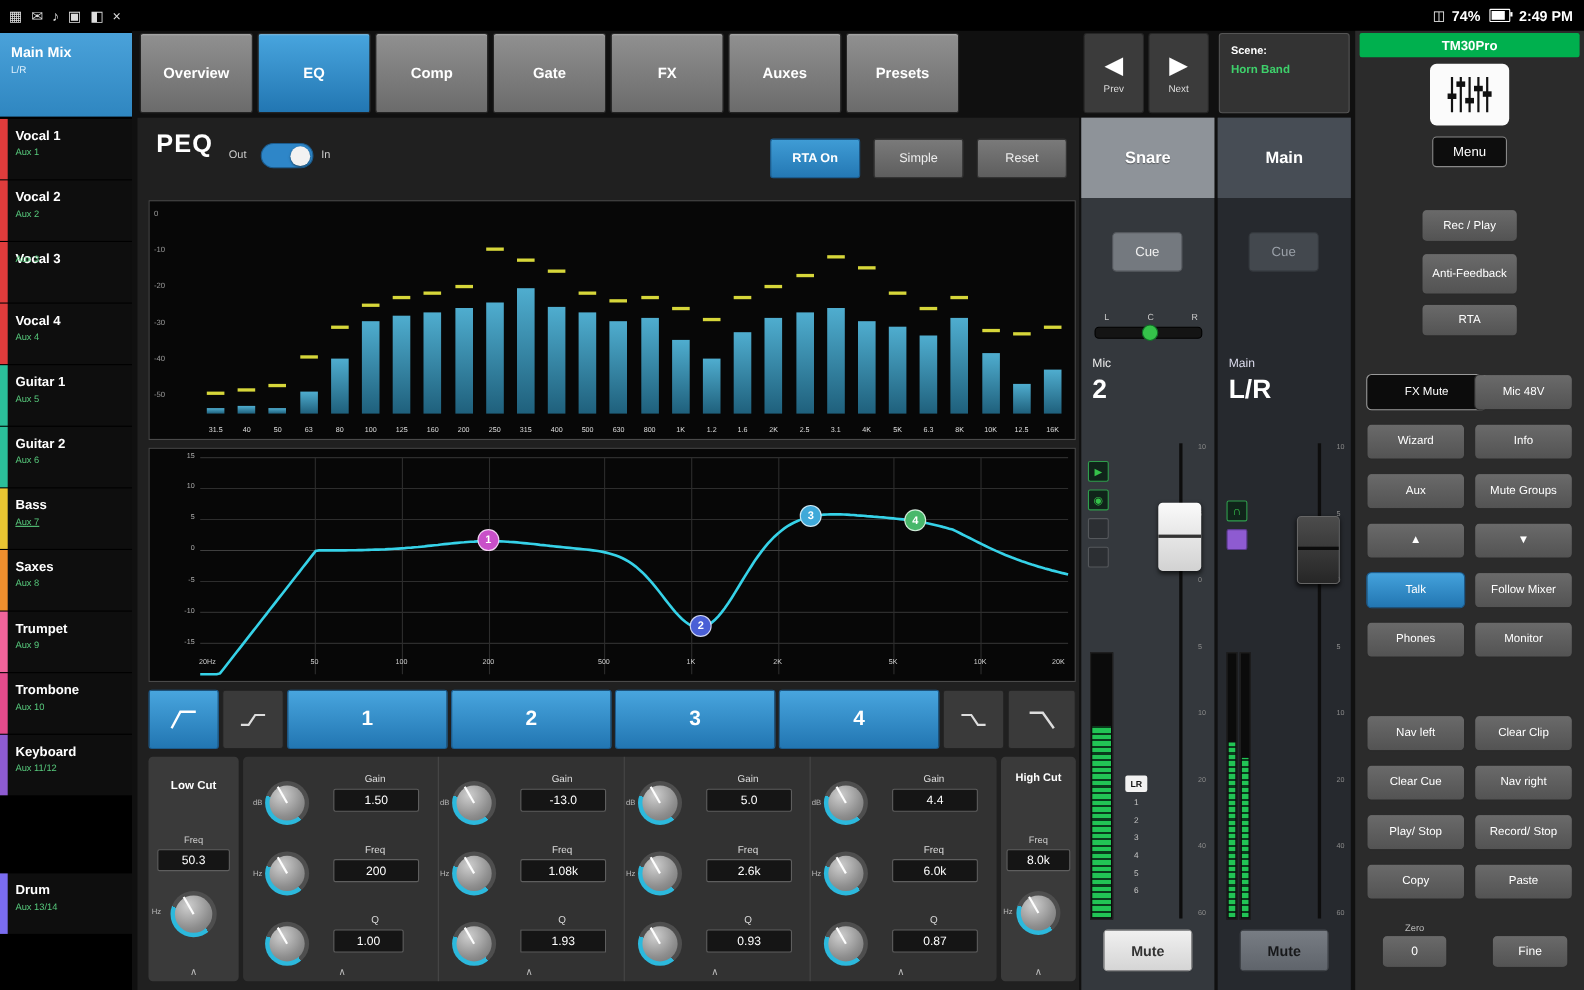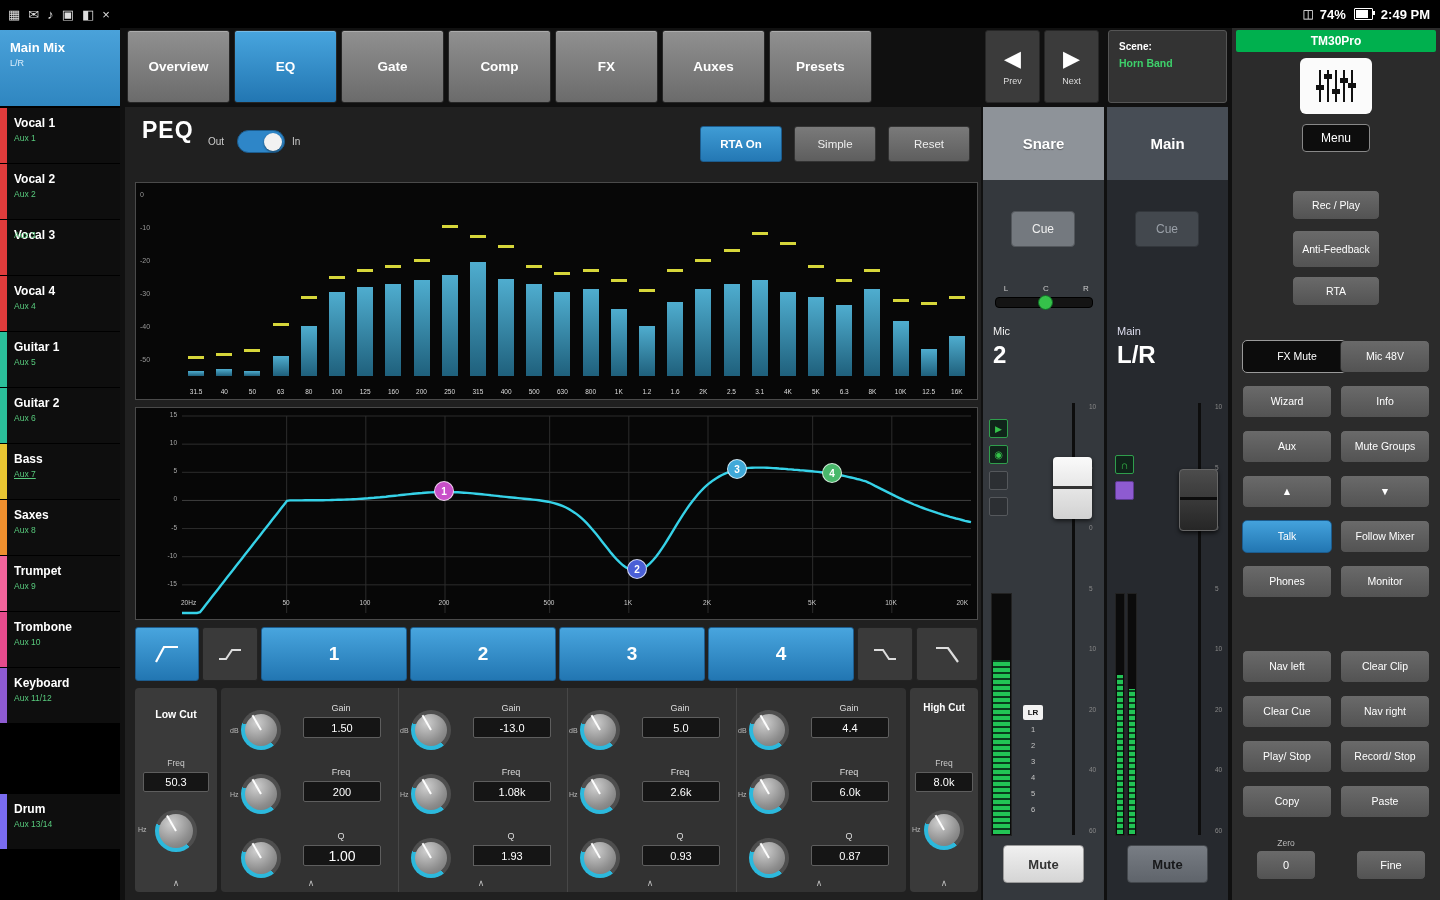--- a/index.html
+++ b/index.html
@@ -102,22 +102,22 @@
           <div style="position: absolute; left: 0px; top: 0px; bottom: 0px; width: 7px; background: rgb(122, 108, 240);"></div>
           <div style="position: absolute; left: 14px; top: 8px; font-size: 12px; font-weight: bold; color: rgb(255, 255, 255);">Drum</div>
           <div style="position: absolute; left: 14px; top: 25px; font-size: 8.5px; color: rgb(87, 201, 124);">Aux 13/14</div>
         </div>
       </div>
   </div>
 
   <div id="tabs" class="abs" style="left:127px;top:30px;height:73px;display:flex;">
       <div style="width: 101px; height: 71px; margin-right: 4px; display: flex; align-items: center; justify-content: center; font-size: 13.5px; font-weight: bold; color: rgb(255, 255, 255); border-radius: 3px; border: 1px solid rgb(38, 38, 38); box-shadow: rgba(255, 255, 255, 0.25) 0px 1px 0px inset; background: linear-gradient(rgb(144, 144, 144), rgb(107, 107, 107));">Overview</div>
       <div style="width: 101px; height: 71px; margin-right: 4px; display: flex; align-items: center; justify-content: center; font-size: 13.5px; font-weight: bold; color: rgb(255, 255, 255); border-radius: 3px; border: 1px solid rgb(38, 38, 38); box-shadow: rgba(255, 255, 255, 0.25) 0px 1px 0px inset; background: linear-gradient(rgb(72, 165, 222), rgb(34, 118, 178));">EQ</div>
+      <div style="width: 101px; height: 71px; margin-right: 4px; display: flex; align-items: center; justify-content: center; font-size: 13.5px; font-weight: bold; color: rgb(255, 255, 255); border-radius: 3px; border: 1px solid rgb(38, 38, 38); box-shadow: rgba(255, 255, 255, 0.25) 0px 1px 0px inset; background: linear-gradient(rgb(144, 144, 144), rgb(107, 107, 107));">Comp</div>
       <div style="width: 101px; height: 71px; margin-right: 4px; display: flex; align-items: center; justify-content: center; font-size: 13.5px; font-weight: bold; color: rgb(255, 255, 255); border-radius: 3px; border: 1px solid rgb(38, 38, 38); box-shadow: rgba(255, 255, 255, 0.25) 0px 1px 0px inset; background: linear-gradient(rgb(144, 144, 144), rgb(107, 107, 107));">Gate</div>
-      <div style="width: 101px; height: 71px; margin-right: 4px; display: flex; align-items: center; justify-content: center; font-size: 13.5px; font-weight: bold; color: rgb(255, 255, 255); border-radius: 3px; border: 1px solid rgb(38, 38, 38); box-shadow: rgba(255, 255, 255, 0.25) 0px 1px 0px inset; background: linear-gradient(rgb(144, 144, 144), rgb(107, 107, 107));">Comp</div>
       <div style="width: 101px; height: 71px; margin-right: 4px; display: flex; align-items: center; justify-content: center; font-size: 13.5px; font-weight: bold; color: rgb(255, 255, 255); border-radius: 3px; border: 1px solid rgb(38, 38, 38); box-shadow: rgba(255, 255, 255, 0.25) 0px 1px 0px inset; background: linear-gradient(rgb(144, 144, 144), rgb(107, 107, 107));">FX</div>
       <div style="width: 101px; height: 71px; margin-right: 4px; display: flex; align-items: center; justify-content: center; font-size: 13.5px; font-weight: bold; color: rgb(255, 255, 255); border-radius: 3px; border: 1px solid rgb(38, 38, 38); box-shadow: rgba(255, 255, 255, 0.25) 0px 1px 0px inset; background: linear-gradient(rgb(144, 144, 144), rgb(107, 107, 107));">Auxes</div>
       <div style="width: 101px; height: 71px; margin-right: 4px; display: flex; align-items: center; justify-content: center; font-size: 13.5px; font-weight: bold; color: rgb(255, 255, 255); border-radius: 3px; border: 1px solid rgb(38, 38, 38); box-shadow: rgba(255, 255, 255, 0.25) 0px 1px 0px inset; background: linear-gradient(rgb(144, 144, 144), rgb(107, 107, 107));">Presets</div>
     </div>
   <div class="abs btnface" style="left:985px;top:30px;width:55px;height:73px;background:#3b3b3b;border:1px solid #262626;border-radius:3px;flex-direction:column;">
     <span style="font-size:22px;line-height:1;">◀</span>
     <span style="font-size:9px;margin-top:6px;color:#ddd;">Prev</span>
   </div>
   <div class="abs btnface" style="left:1044px;top:30px;width:55px;height:73px;background:#3b3b3b;border:1px solid #262626;border-radius:3px;flex-direction:column;">
     <span style="font-size:22px;line-height:1;">▶</span>
@@ -330,21 +330,21 @@
           <div style="position: absolute; inset: 4px; border-radius: 50%; background: radial-gradient(circle at 35% 28%, rgb(207, 207, 207), rgb(142, 142, 142) 62%, rgb(112, 112, 112));"></div>
           <div style="position: absolute; left: 50%; top: 50%; width: 2px; height: 42%; margin-left: -1px; background: rgb(253, 253, 253); transform-origin: 50% 0px; transform: rotate(150deg);"></div>
         </div>
         <div style="position: absolute; left: 70px; top: 79px; width: 84px; text-align: center; font-size: 9px; color: rgb(221, 221, 221);">Freq</div>
         <div style="position: absolute; left: 74px; top: 93px; width: 78px; height: 21px; background: rgb(21, 21, 21); border: 1px solid rgb(94, 94, 94); border-radius: 2px; color: rgb(255, 255, 255); font-size: 11px; display: flex; align-items: center; justify-content: center; box-sizing: border-box;">200</div>
         <div style="position: absolute; left: 12px; top: 150px; width: 40px; height: 40px; border-radius: 50%; background: conic-gradient(from 140deg, rgb(44, 185, 221) 0deg, rgb(44, 185, 221) 150deg, rgb(78, 78, 78) 150deg, rgb(78, 78, 78) 360deg);">
           <div style="position: absolute; inset: 4px; border-radius: 50%; background: radial-gradient(circle at 35% 28%, rgb(207, 207, 207), rgb(142, 142, 142) 62%, rgb(112, 112, 112));"></div>
           <div style="position: absolute; left: 50%; top: 50%; width: 2px; height: 42%; margin-left: -1px; background: rgb(253, 253, 253); transform-origin: 50% 0px; transform: rotate(150deg);"></div>
         </div>
         <div style="position: absolute; left: 70px; top: 143px; width: 84px; text-align: center; font-size: 9px; color: rgb(221, 221, 221);">Q</div>
-        <div style="position: absolute; left: 74px; top: 157px; width: 78px; height: 21px; background: rgb(21, 21, 21); border: 1px solid rgb(94, 94, 94); border-radius: 2px; color: rgb(255, 255, 255); font-size: 14px; display: flex; align-items: center; justify-content: center; box-sizing: border-box;">1.00</div>
+        <div style="position: absolute; left: 74px; top: 157px; width: 64px; height: 21px; background: rgb(21, 21, 21); border: 1px solid rgb(94, 94, 94); border-radius: 2px; color: rgb(255, 255, 255); font-size: 11px; display: flex; align-items: center; justify-content: center; box-sizing: border-box;">1.00</div>
         <div style="position: absolute; left: 60px; top: 190px; width: 44px; text-align: center; font-size: 9px; color: rgb(187, 187, 187);">∧</div>
       </div>
       <div style="position: absolute; left: 177px; top: 0px; width: 163px; height: 204px; border-left: 1px solid rgb(71, 71, 71); box-sizing: border-box;">
         <div style="position: absolute; left: 1px; top: 39px; font-size: 7px; color: rgb(187, 187, 187);">dB</div>
         <div style="position: absolute; left: 12px; top: 22px; width: 40px; height: 40px; border-radius: 50%; background: conic-gradient(from 140deg, rgb(44, 185, 221) 0deg, rgb(44, 185, 221) 150deg, rgb(78, 78, 78) 150deg, rgb(78, 78, 78) 360deg);">
           <div style="position: absolute; inset: 4px; border-radius: 50%; background: radial-gradient(circle at 35% 28%, rgb(207, 207, 207), rgb(142, 142, 142) 62%, rgb(112, 112, 112));"></div>
           <div style="position: absolute; left: 50%; top: 50%; width: 2px; height: 42%; margin-left: -1px; background: rgb(253, 253, 253); transform-origin: 50% 0px; transform: rotate(150deg);"></div>
         </div>
         <div style="position: absolute; left: 70px; top: 15px; width: 84px; text-align: center; font-size: 9px; color: rgb(221, 221, 221);">Gain</div>
         <div style="position: absolute; left: 74px; top: 29px; width: 78px; height: 21px; background: rgb(21, 21, 21); border: 1px solid rgb(94, 94, 94); border-radius: 2px; color: rgb(255, 255, 255); font-size: 11px; display: flex; align-items: center; justify-content: center; box-sizing: border-box;">-13.0</div>

